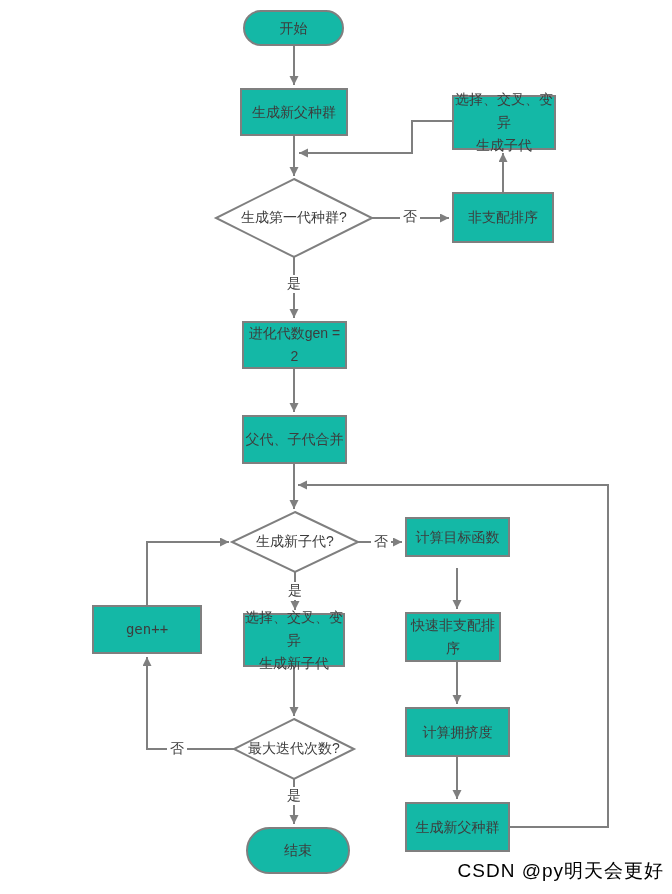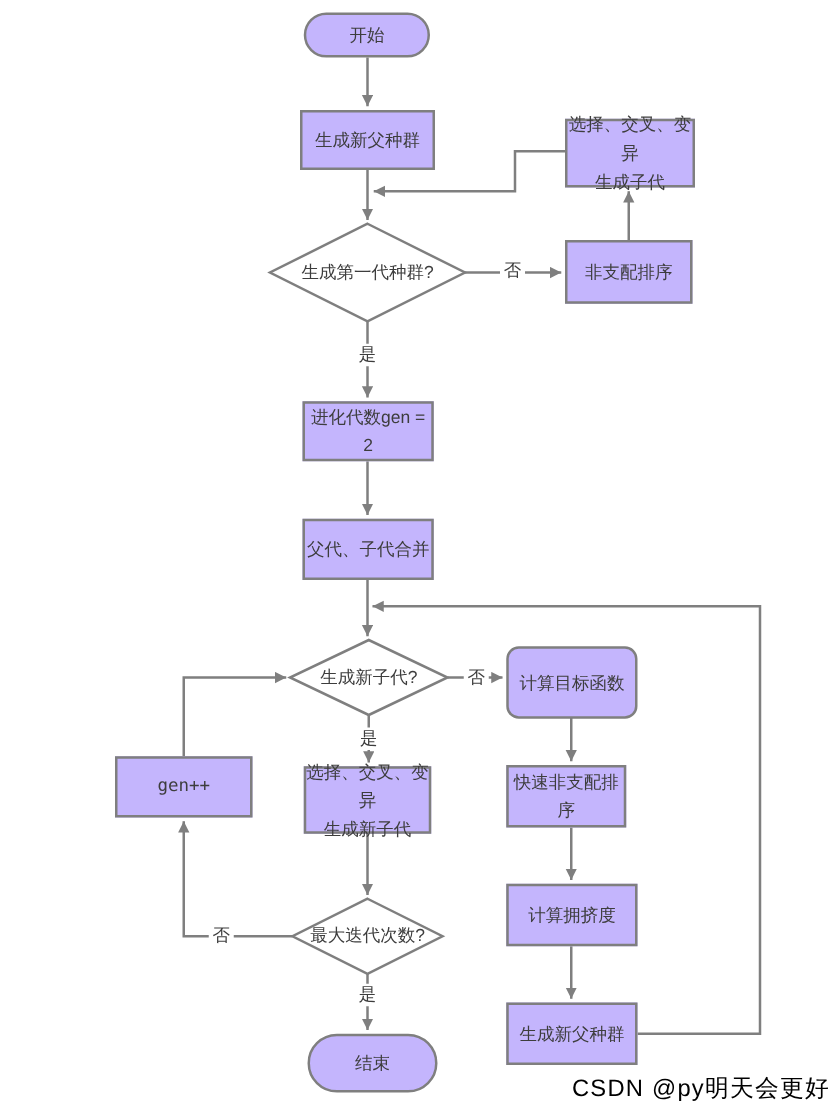--- a/index.html
+++ b/index.html
@@ -1,19 +1,19 @@
 <!DOCTYPE html>
 <html><head>
 <meta charset="utf-8">
 <style>
   html,body{margin:0;padding:0;background:#fff;}
   .canvas{position:relative;width:672px;height:894px;background:#fff;overflow:hidden;
           font-family:"Liberation Sans","DejaVu Sans",sans-serif;color:#3d3d3d;}
   svg.wires{position:absolute;left:0;top:0;z-index:1;}
-  .node{position:absolute;box-sizing:border-box;border:2px solid #7f7f7f;background:#c4b5fd;
+  .node{position:absolute;box-sizing:border-box;border:2px solid #7f7f7f;background:#14b8a6;
         display:flex;flex-direction:column;align-items:center;justify-content:center;
         text-align:center;font-size:14px;line-height:23px;z-index:2;}
   .stadium{border-radius:24px;}
   .dlabel{position:absolute;transform:translate(-50%,-50%);font-size:14px;z-index:3;white-space:nowrap;}
   .elabel{position:absolute;transform:translate(-50%,-50%);font-size:14px;z-index:3;
           background:#fff;padding:0 3px;white-space:nowrap;}
   .mono{font-family:"DejaVu Sans Mono",monospace;font-size:14px;}
   .watermark{position:absolute;right:8px;top:858px;font-size:19px;color:#000000;z-index:4;
              letter-spacing:1px;}
 </style>
@@ -73,21 +73,21 @@
   </div>
 
   <div class="node" style="left:242px;top:321px;width:105px;height:48px;">
     <span>进化代数gen = 2</span>
   </div>
 
   <div class="node" style="left:242px;top:415px;width:105px;height:49px;">
     <span>父代、子代合并</span>
   </div>
 
-  <div class="node" style="left:405px;top:517px;width:105px;height:58px;border-radius:10px;">
+  <div class="node" style="left:405px;top:517px;width:105px;height:40px;">
     <span>计算目标函数</span>
   </div>
 
   <div class="node" style="left:92px;top:605px;width:110px;height:49px;">
     <span class="mono">gen++</span>
   </div>
 
   <div class="node" style="left:243px;top:613px;width:102px;height:54px;">
     <span>选择、交叉、变异</span>
     <span>生成新子代</span>

